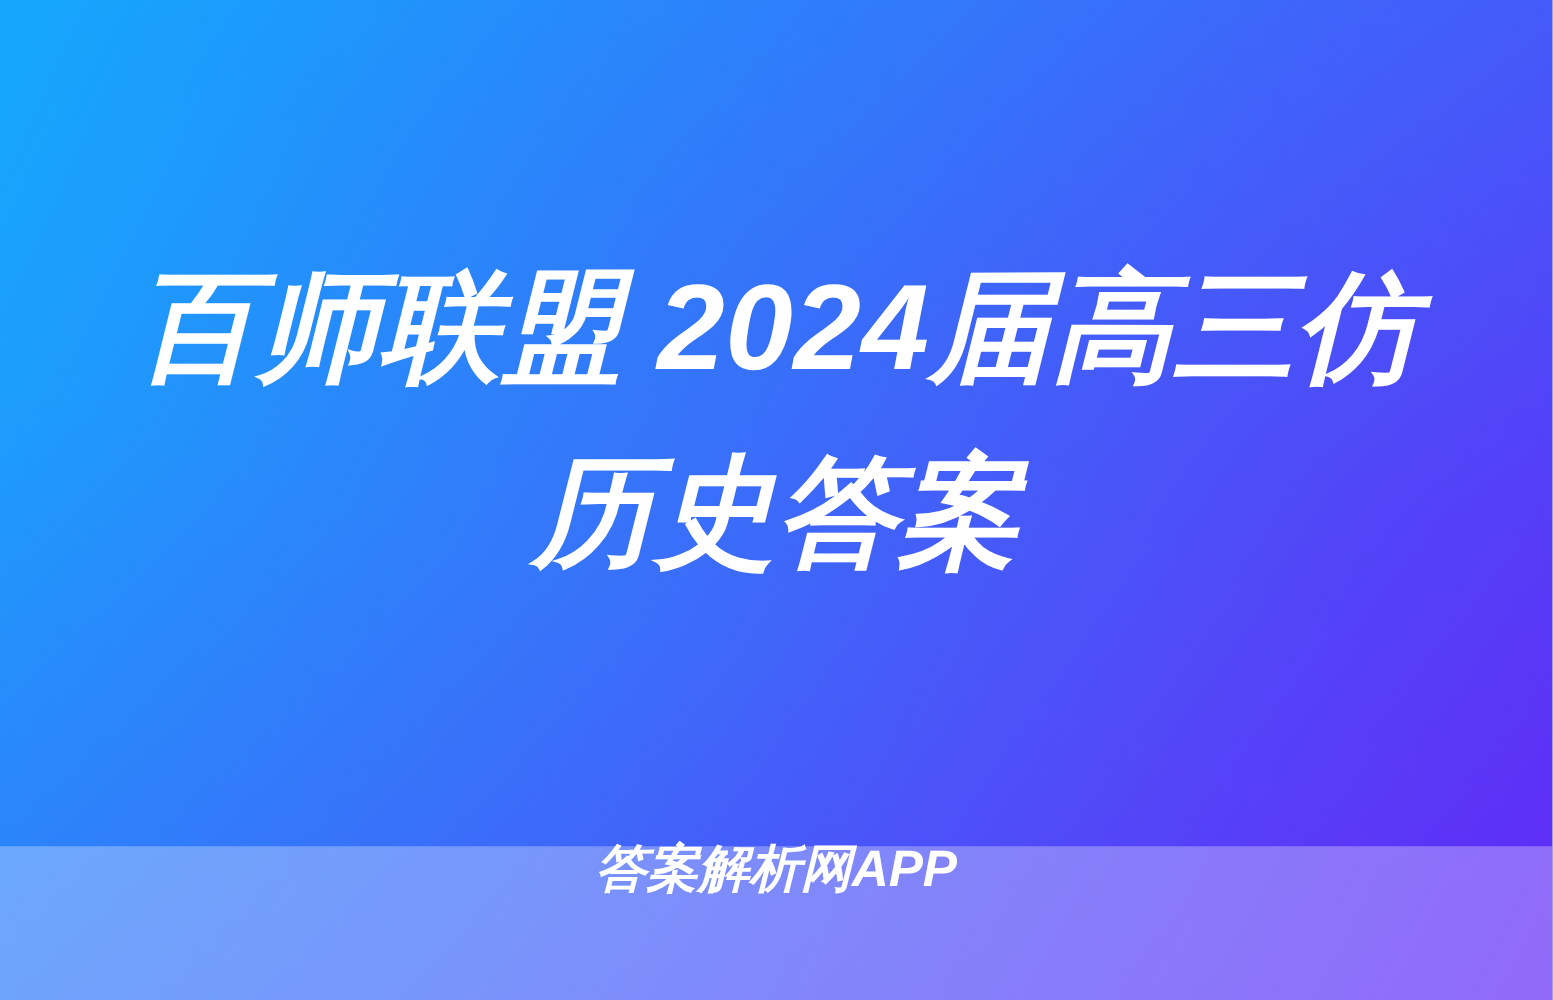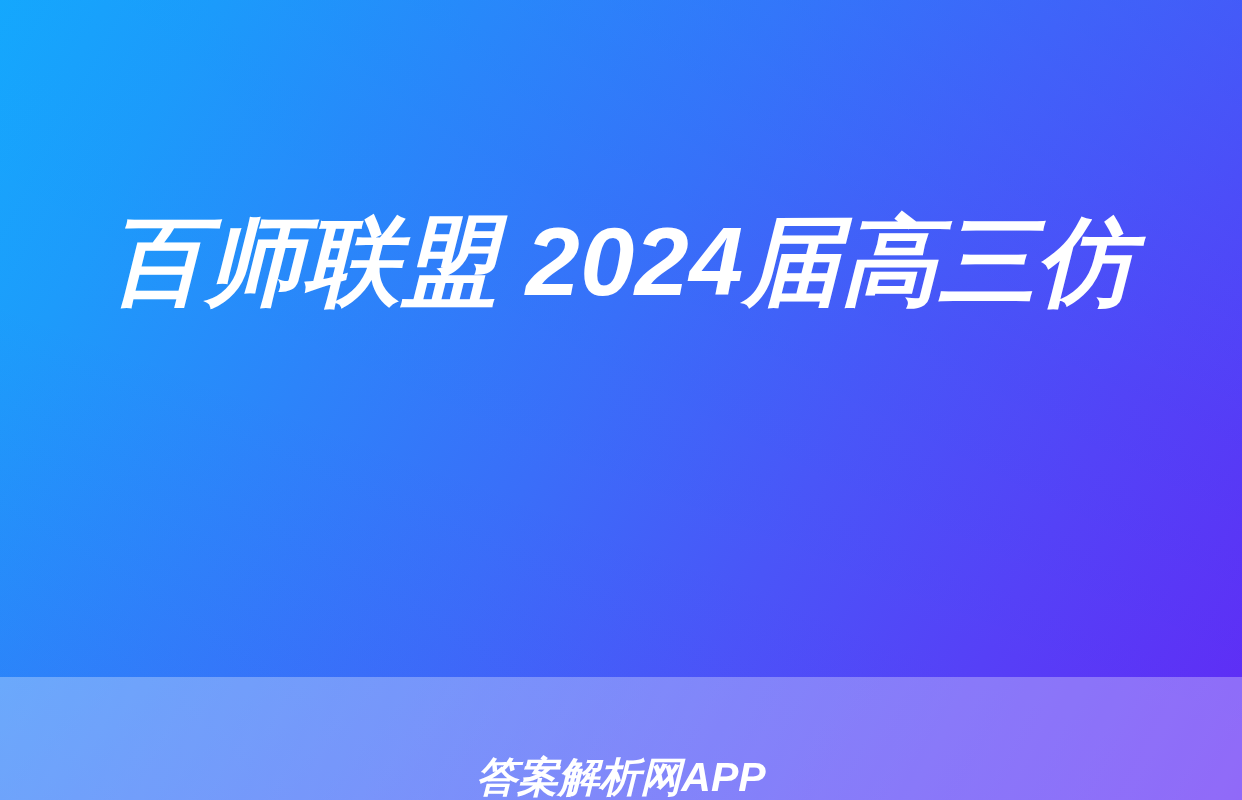--- a/index.html
+++ b/index.html
@@ -74,21 +74,21 @@
   
   .watermark-band {
     position: absolute;
     left: 0;
     right: 0;
     top: 677px;
     height: 123px;
     z-index: 3;
     background: rgba(255, 255, 255, 0.30);
     display: flex;
-    align-items: flex-end;
+    align-items: flex-start;
     justify-content: center;
   }
 
   .watermark-text {
     color: #ffffff;
     font-size: 41px;
     line-height: 1;
     font-weight: 700;
     font-style: italic;
     letter-spacing: 0px;
@@ -97,19 +97,20 @@
     font-family: "Liberation Sans", "DejaVu Sans", sans-serif;
   }
 </style>
 </head>
 <body>
 
 <div class="poster">
 
   <div class="headline-block">
     <span class="headline-line">百师联盟 2024届高三仿</span>
+    <span class="headline-line">历史答案</span>
   </div>
 
   <div class="watermark-band">
     <span class="watermark-text">答案解析网APP</span>
   </div>
 
 </div>
 
 </body></html>

